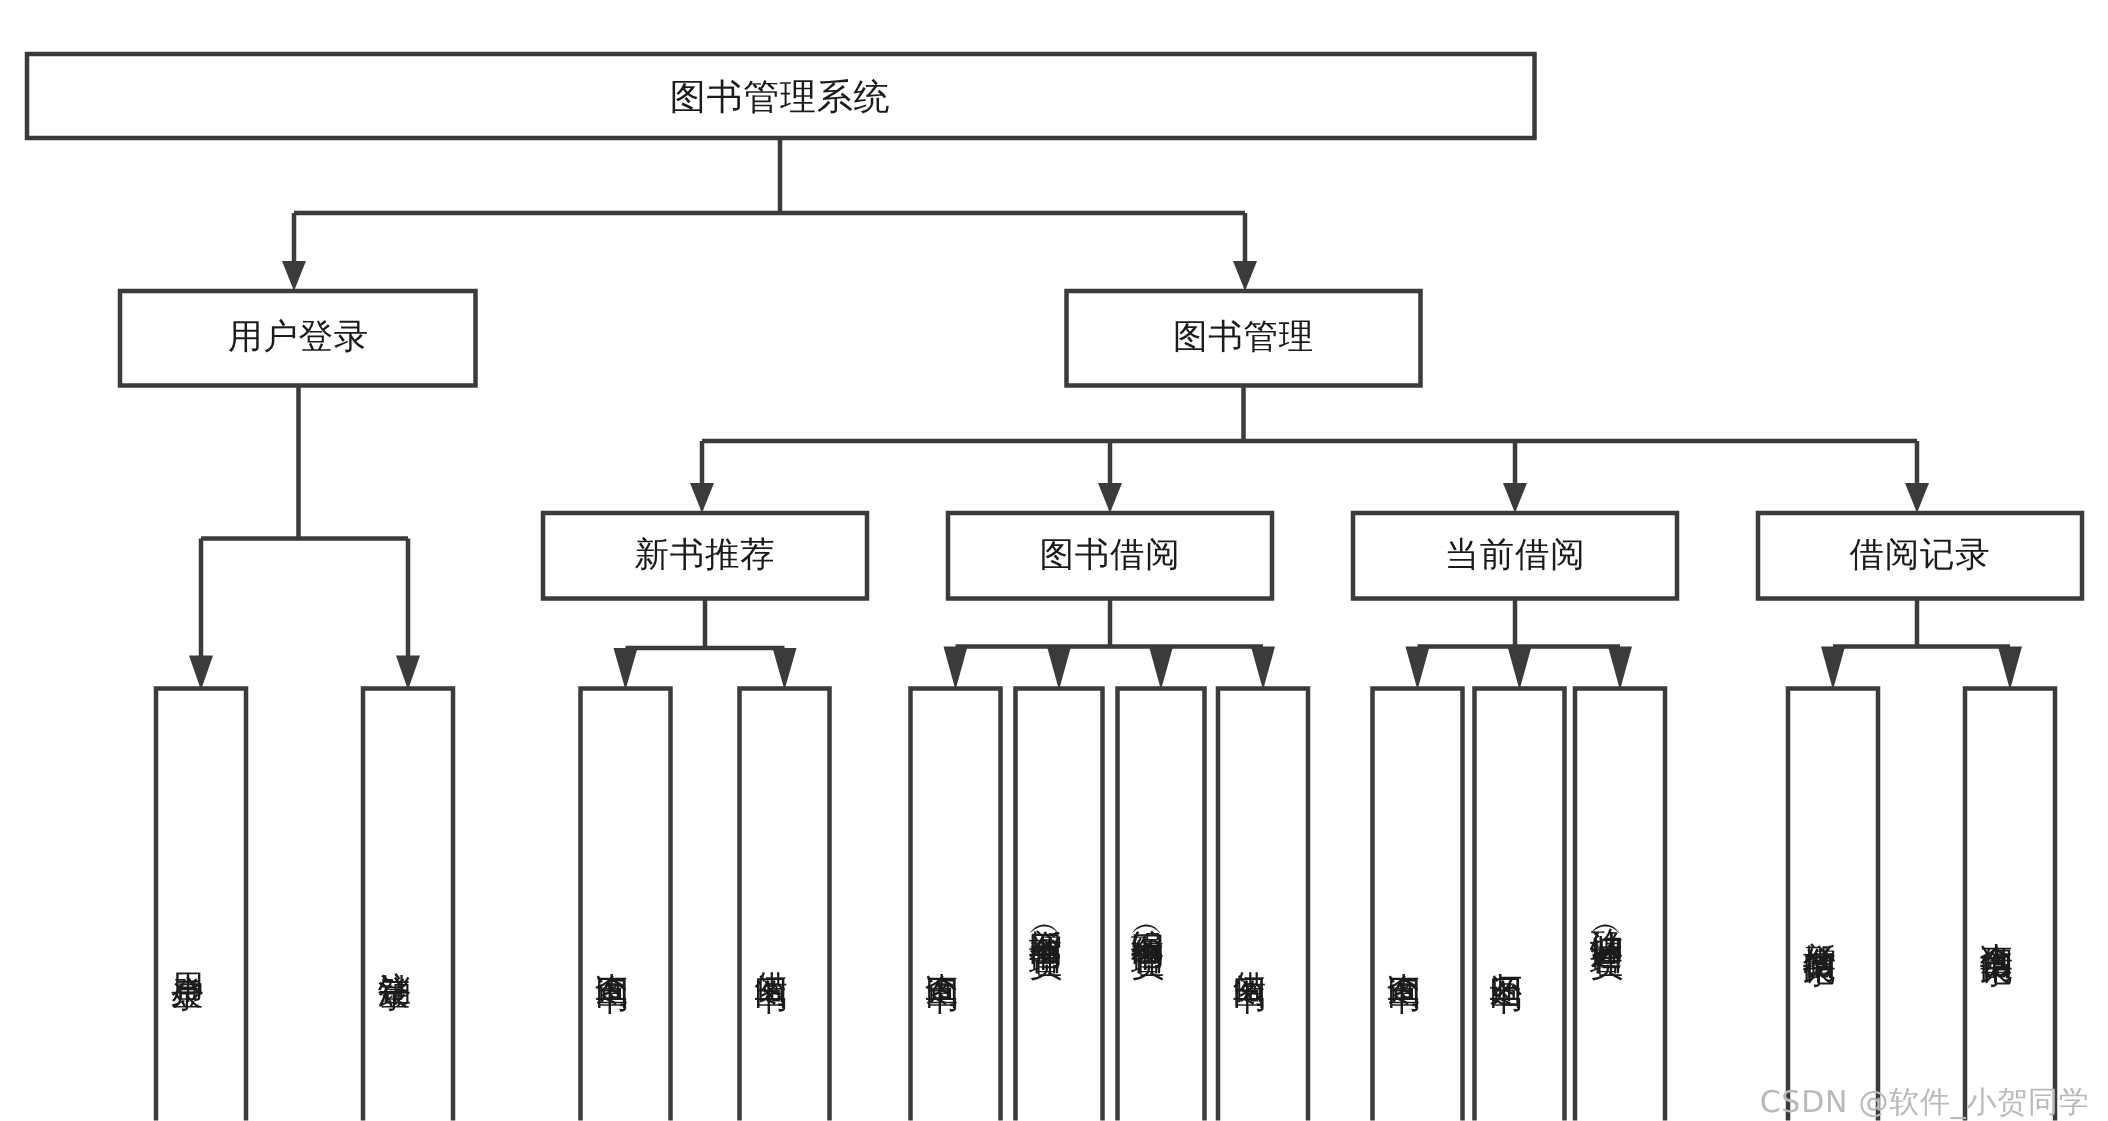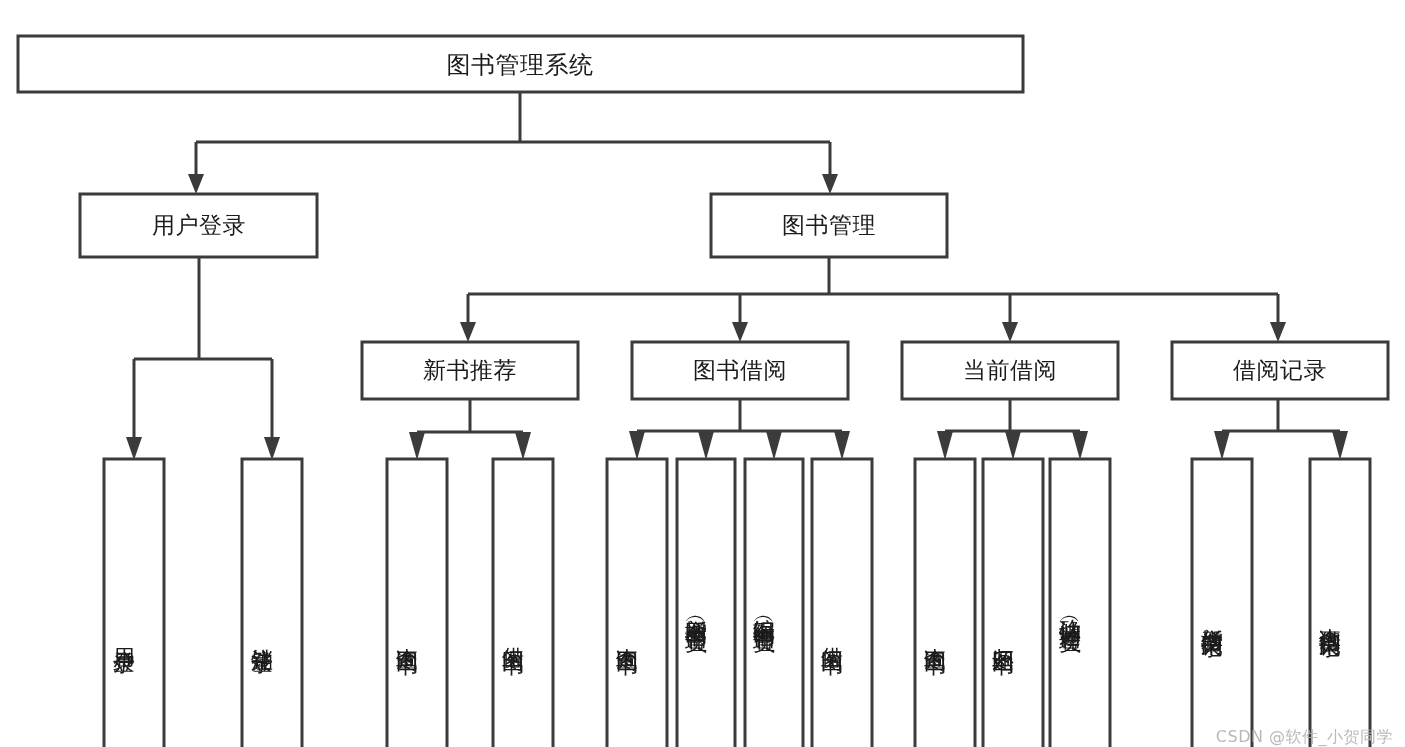--- a/index.html
+++ b/index.html
@@ -72,21 +72,21 @@
     letter-spacing: 2px;
     white-space: nowrap;
     text-align: center;
     pointer-events: none;
   }
   .watermark {
     position: absolute;
     right: 12px;
     bottom: 23px;
     font-family: "DejaVu Sans", "Liberation Sans", sans-serif;
-    font-size: 16px;
+    font-size: 20px;
     color: #b9b9b9;
     letter-spacing: 0.5px;
     user-select: none;
   }
 </style>
 </head>
 <body>
 
 <div id="diagram-root">
 

